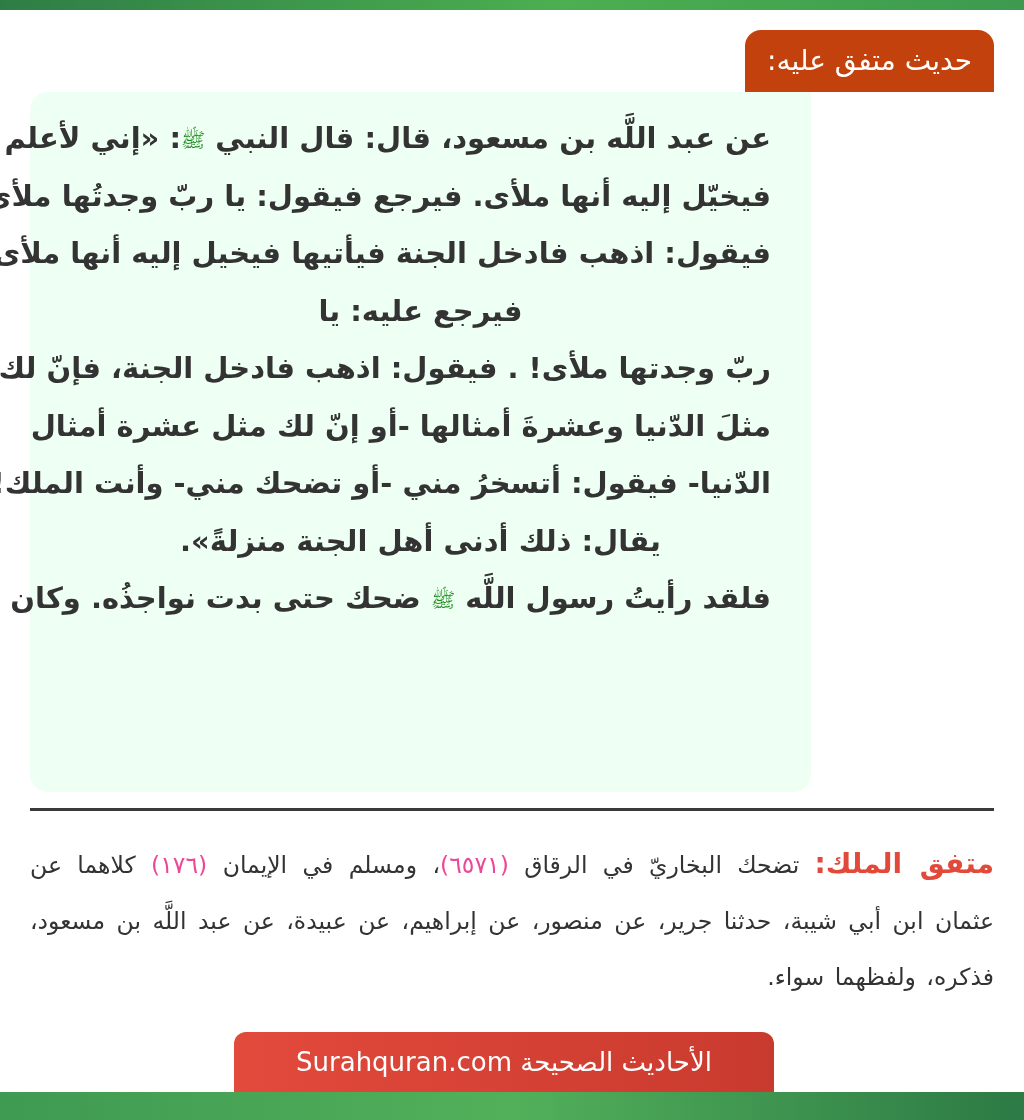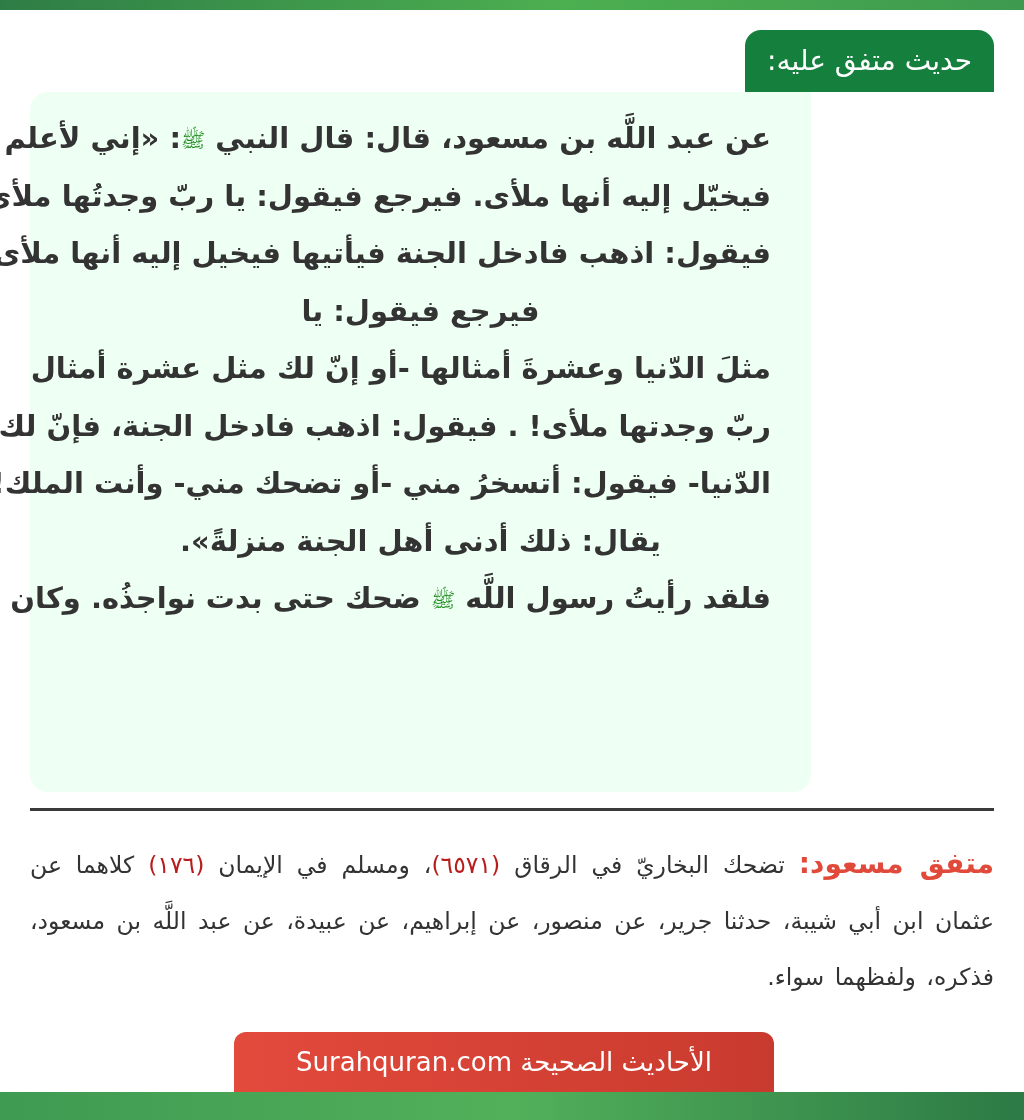--- a/index.html
+++ b/index.html
@@ -12,21 +12,21 @@
     position: absolute; left: 0; top: 0; width: 1024px; height: 10px;
     background: linear-gradient(90deg, #2e7d46 0%, #4caf50 55%, #3d9a4f 100%);
   }
   .bottom-bar {
     position: absolute; left: 0; top: 1092px; width: 1024px; height: 28px;
     background: linear-gradient(90deg, #3f9a52 0%, #52b05a 50%, #2c7a45 100%);
   }
   .title-tab {
     position: absolute; right: 30px; top: 30px; height: 62px;
     padding: 0 22px 0 22px;
-    background: #15803d; color: #ffffff;
+    background: #c2410c; color: #ffffff;
     border-radius: 16px 16px 0 0;
     font-size: 28px; line-height: 62px;
     direction: rtl; white-space: nowrap;
   }
   .hadith-card {
     position: absolute; left: 30px; top: 92px; width: 781px; height: 700px;
     background: #eefff3;
     border-radius: 0 0 18px 18px;
     border-top-left-radius: 18px;
     box-sizing: border-box;
@@ -46,21 +46,21 @@
     position: absolute; left: 30px; top: 808px; width: 964px; height: 3px;
     background: #3a3a3a;
   }
   .source {
     position: absolute; left: 30px; top: 836px; width: 964px;
     direction: rtl; text-align: justify; text-align-last: right;
     font-size: 23.5px; line-height: 56px; color: #333333;
     word-spacing: 3px;
   }
   .source .label { color: #e14a3b; font-weight: bold; font-size: 28px; }
-  .source .ref { color: #b91c1c; }
+  .source .ref { color: #ec4899; }
   .footer-badge {
     position: absolute; left: 234px; top: 1032px; width: 540px; height: 60px;
     background: linear-gradient(90deg, #e24a3c 0%, #c93a2e 100%);
     border-radius: 12px 12px 0 0;
     color: #ffffff; font-size: 26px; line-height: 60px;
     text-align: center; direction: rtl; white-space: nowrap;
   }
 </style>
 </head>
 <body>
@@ -69,30 +69,30 @@
 
 <div class="title-tab">
   <span>حديث متفق عليه:</span>
 </div>
 
 <div class="hadith-card">
   <div class="hadith-text">
     <span class="line"><span>عن عبد اللَّه بن مسعود، قال: قال النبي </span><span class="saw">ﷺ</span><span>: «إني لأعلم</span></span>
     <span class="line">فيخيّل إليه أنها ملأى. فيرجع فيقول: يا ربّ وجدتُها ملأى! .</span>
     <span class="line">فيقول: اذهب فادخل الجنة فيأتيها فيخيل إليه أنها ملأى.</span>
-    <span class="line">فيرجع فيقول: يا</span>
+    <span class="line">فيرجع عليه: يا</span>
+    <span class="line">ربّ وجدتها ملأى! . فيقول: اذهب فادخل الجنة، فإنّ لك</span>
     <span class="line">مثلَ الدّنيا وعشرةَ أمثالها -أو إنّ لك مثل عشرة أمثال</span>
-    <span class="line">ربّ وجدتها ملأى! . فيقول: اذهب فادخل الجنة، فإنّ لك</span>
     <span class="line">الدّنيا- فيقول: أتسخرُ مني -أو تضحك مني- وأنت الملك!</span>
     <span class="line">يقال: ذلك أدنى أهل الجنة منزلةً».</span>
     <span class="line"><span>فلقد رأيتُ رسول اللَّه </span><span class="saw">ﷺ</span><span> ضحك حتى بدت نواجذُه. وكان</span></span>
   </div>
 </div>
 
 <div class="divider"></div>
 
-<div class="source"><span class="label">متفق مسعود:</span><span> تضحك البخاريّ في الرقاق </span><span class="ref">(٦٥٧١)</span><span>، ومسلم في الإيمان </span><span class="ref">(١٧٦)</span><span> كلاهما عن عثمان ابن أبي شيبة، حدثنا جرير، عن منصور، عن إبراهيم، عن عبيدة، عن عبد اللَّه بن مسعود، فذكره، ولفظهما سواء.</span></div>
+<div class="source"><span class="label">متفق الملك:</span><span> تضحك البخاريّ في الرقاق </span><span class="ref">(٦٥٧١)</span><span>، ومسلم في الإيمان </span><span class="ref">(١٧٦)</span><span> كلاهما عن عثمان ابن أبي شيبة، حدثنا جرير، عن منصور، عن إبراهيم، عن عبيدة، عن عبد اللَّه بن مسعود، فذكره، ولفظهما سواء.</span></div>
 
 <div class="footer-badge">
   <span>الأحاديث الصحيحة Surahquran.com</span>
 </div>
 
 <div class="bottom-bar"></div>
 
 </body></html>

